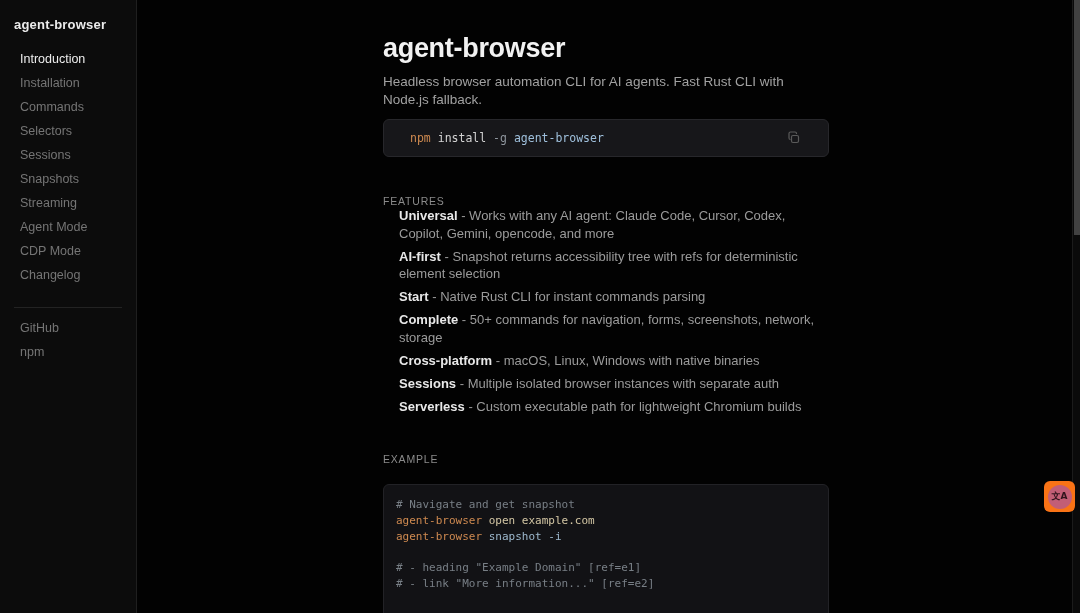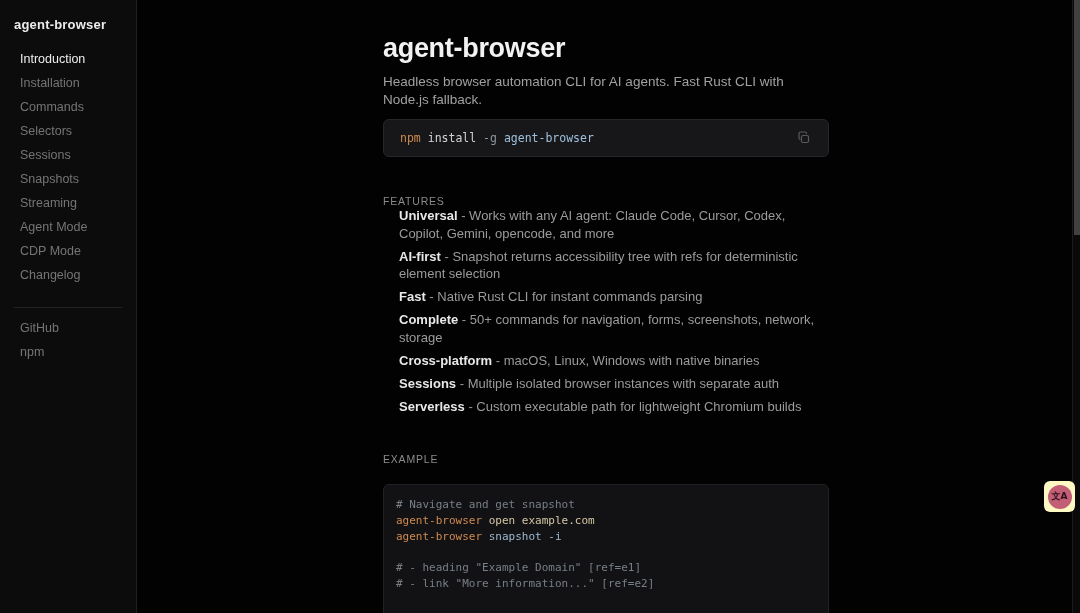--- a/index.html
+++ b/index.html
@@ -40,21 +40,21 @@
   }
   .subtitle {
     margin-top:10px; color:#a1a1a1; font-size:13.5px; line-height:18px;
   }
 
   .code-card {
     background:#17171a; border:1px solid #27272b; border-radius:6px;
   }
   .install-card {
     margin-top:10px; height:38px; display:flex; align-items:center;
-    padding:0 16px;
+    padding:0 26px;
   }
   code, .code-line, .install-cmd {
     font-family:"DejaVu Sans Mono", monospace;
   }
   .install-cmd { font-size:11.5px; letter-spacing:0; }
 
   .copy-btn {
     margin-left:auto; background:none; border:none; cursor:pointer;
     width:16px; height:16px; padding:0; display:flex; align-items:center; justify-content:center;
   }
@@ -93,21 +93,21 @@
     background:#0a0a0a; border-left:1px solid #1b1b1b;
   }
   .scrollbar-thumb {
     position:absolute; top:0; left:1px; width:7px; height:235px;
     background:#414141;
   }
 
   
   .translate-fab-wrap {
     position:absolute; left:1044px; top:481px; width:31px; height:31px;
-    background:#fef9c3; border-radius:6px; display:flex; align-items:center;
+    background:#f97316; border-radius:6px; display:flex; align-items:center;
     justify-content:center;
   }
   .translate-fab {
     width:24px; height:24px; border-radius:50%; background:#c25e76;
     border:none; cursor:pointer; display:flex; align-items:center; justify-content:center;
     color:#30141d; font-size:9px; font-weight:700; line-height:1;
     font-family:"DejaVu Sans", sans-serif;
   }
 </style>
 </head>
@@ -150,21 +150,21 @@
         <path d="M9.5 3 V2.5 a1.5 1.5 0 0 0 -1.5 -1.5 H3.5 A1.5 1.5 0 0 0 2 2.5 v4.5 a1.5 1.5 0 0 0 1.5 1.5 H3" fill="none" stroke="#5a5a5a" stroke-width="1.2"></path>
       </svg>
     </button>
   </div>
 
   <div class="section-label">FEATURES</div>
 
   <ul class="feature-list">
     <li class="feature-item"><b>Universal</b><span> - Works with any AI agent: Claude Code, Cursor, Codex, Copilot, Gemini, opencode, and more</span></li>
     <li class="feature-item"><b>AI-first</b><span> - Snapshot returns accessibility tree with refs for deterministic element selection</span></li>
-    <li class="feature-item"><b>Fast</b><span> - Native Rust CLI for instant commands parsing</span></li>
+    <li class="feature-item"><b>Start</b><span> - Native Rust CLI for instant commands parsing</span></li>
     <li class="feature-item"><b>Complete</b><span> - 50+ commands for navigation, forms, screenshots, network, storage</span></li>
     <li class="feature-item"><b>Cross-platform</b><span> - macOS, Linux, Windows with native binaries</span></li>
     <li class="feature-item"><b>Sessions</b><span> - Multiple isolated browser instances with separate auth</span></li>
     <li class="feature-item"><b>Serverless</b><span> - Custom executable path for lightweight Chromium builds</span></li>
   </ul>
 
   <div class="section-label">EXAMPLE</div>
 
   <div class="code-card example-card">
     <div class="code-line"><span class="tok-comment"># Navigate and get snapshot</span></div>

